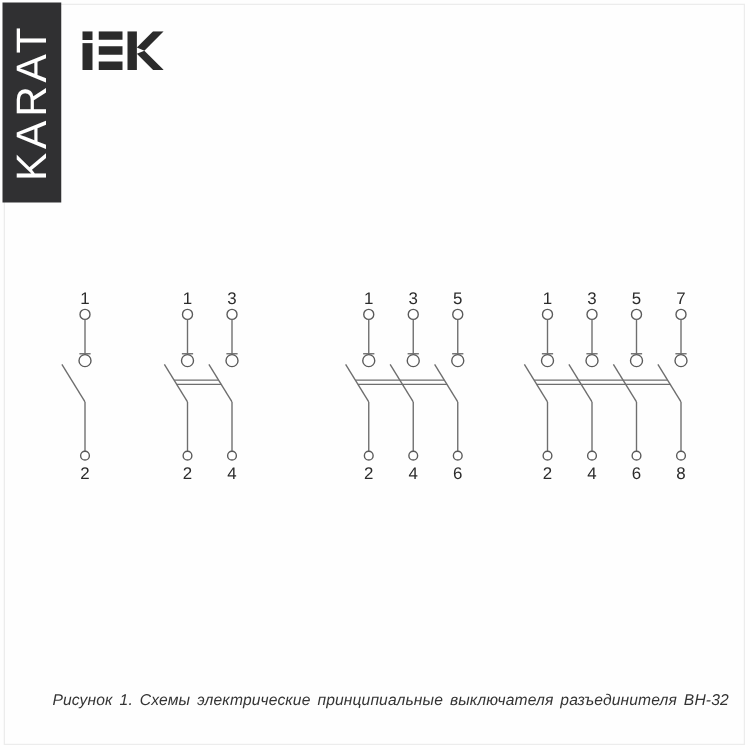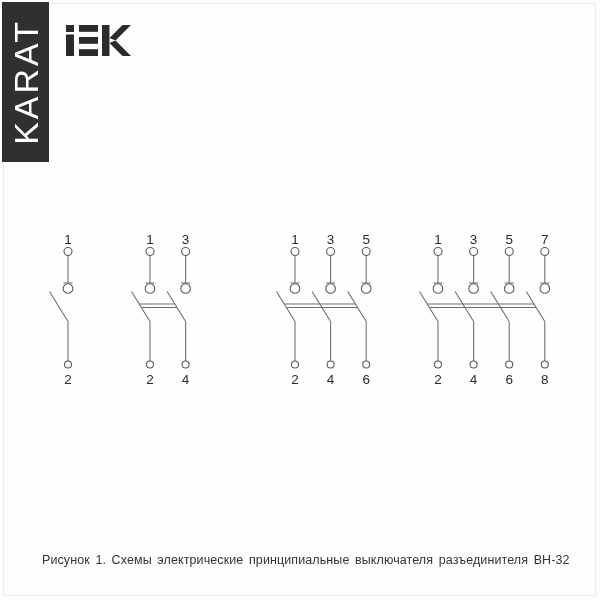--- a/index.html
+++ b/index.html
@@ -43,20 +43,21 @@
     font-size:13.5px;
     fill:#2b2b2b;
   }
   .caption{
     position:absolute;left:42px;top:553px;width:540px;
     font-size:12.5px;
     color:#343434;
     word-spacing:2px;
     letter-spacing:0.1px;
     white-space:nowrap;
+    font-style:italic;
   }
 </style>
 </head>
 <body>
 
 <div class="page">
 
   <div class="page-border"></div>
 
   <div class="banner">

